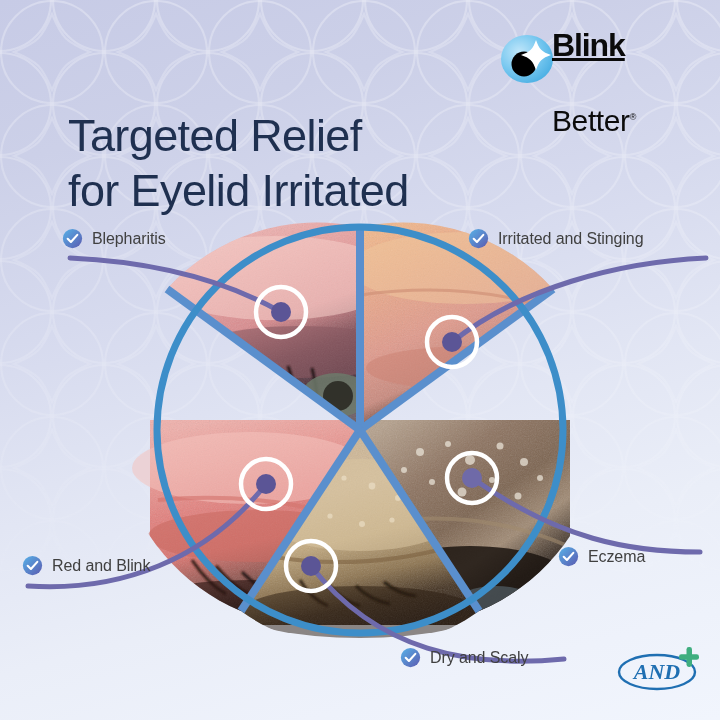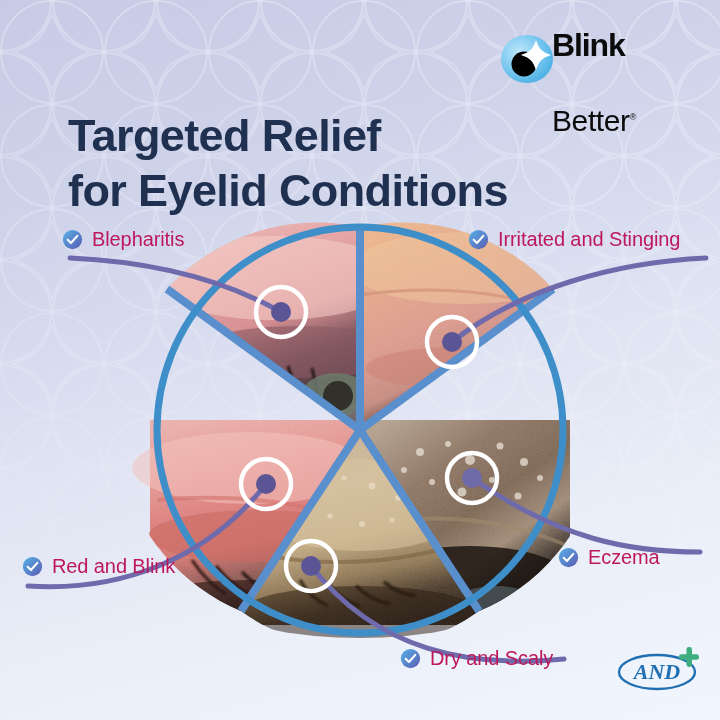--- a/index.html
+++ b/index.html
@@ -15,45 +15,45 @@
     position:absolute;inset:0;
     background:linear-gradient(165deg,#c7cbe6 0%,#ccd0e8 18%,#d6daee 38%,#e2e6f4 58%,#eaeef8 74%,#eef2fb 88%,#f1f5fd 100%);
   }
   .bg-pattern{
     position:absolute;inset:0;opacity:.55;
   }
 
   
   .title{
     position:absolute;left:68px;top:78px;width:540px;
-    font-size:45px;line-height:1.23;font-weight:700;
+    font-size:45px;line-height:1.23;font-weight:400;
     color:#1f3050;letter-spacing:-0.6px;
   }
   .title .l2{display:block;}
 
   
   .logo{position:absolute;left:500px;top:33px;width:170px;height:62px;}
   .logo .eye{position:absolute;left:0;top:0;width:58px;height:52px;}
   .logo .word{position:absolute;left:52px;top:-3px;}
   .logo .word .ln{
     display:block;color:#0b0b0b;font-weight:700;letter-spacing:-1.1px;
   }
-  .logo .word .blink{font-size:32px;line-height:31px;}
+  .logo .word .blink{font-size:32px;line-height:31px;text-decoration:underline;}
   .logo .word .better{font-size:30px;line-height:40px;font-weight:400;letter-spacing:-0.4px;margin-top:36px;}
   .logo .reg{font-size:9px;vertical-align:super;font-weight:400;letter-spacing:0;}
 
   
   .andlogo{position:absolute;left:613px;top:645px;width:92px;height:48px;}
 
   
   #art{position:absolute;left:0;top:0;width:720px;height:720px;}
 
   
   .lbl{position:absolute;display:flex;align-items:center;gap:9px;white-space:nowrap;}
-  .lbl .txt{font-size:20px;color:#be185d;letter-spacing:-0.1px;text-align:right;}
+  .lbl .txt{font-size:16px;color:#404040;letter-spacing:-0.1px;text-align:right;}
   .lbl .chk{width:21px;height:21px;flex:0 0 21px;}
   .lbl-blepharitis{left:62px;top:228px;}
   .lbl-irritated{left:468px;top:228px;}
   .lbl-red{left:22px;top:555px;}
   .lbl-eczema{left:558px;top:546px;}
   .lbl-dry{left:400px;top:647px;}
 </style>
 </head>
 <body>
 
@@ -301,21 +301,21 @@
         </g>
       <g>
           <circle cx="266" cy="484" r="25" fill="none" stroke="#ffffff" stroke-width="4.5"></circle>
           <circle cx="266" cy="484" r="10" fill="#5b5596"></circle>
         </g>
     </g>
   </svg>
 
   <h1 class="title">
     <span class="l1">Targeted Relief</span>
-    <span class="l2">for Eyelid Conditions</span>
+    <span class="l2">for Eyelid Irritated</span>
   </h1>
 
   <div class="logo">
     <svg class="eye" viewBox="0 0 58 52">
       <defs>
         <radialGradient id="eyeg" cx=".35" cy=".35" r=".8">
           <stop offset="0" stop-color="#bfe6fa"></stop>
           <stop offset=".55" stop-color="#74c6ef"></stop>
           <stop offset="1" stop-color="#3fa9e0"></stop>
         </radialGradient>

